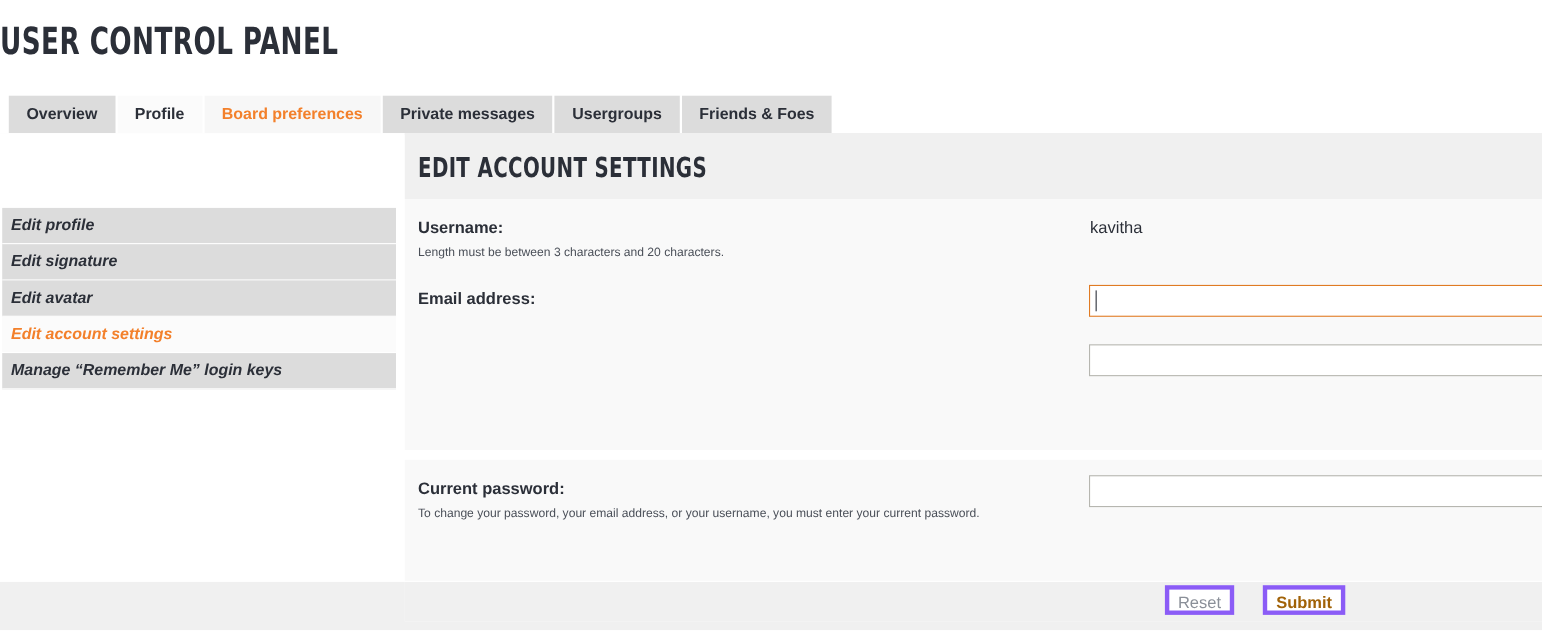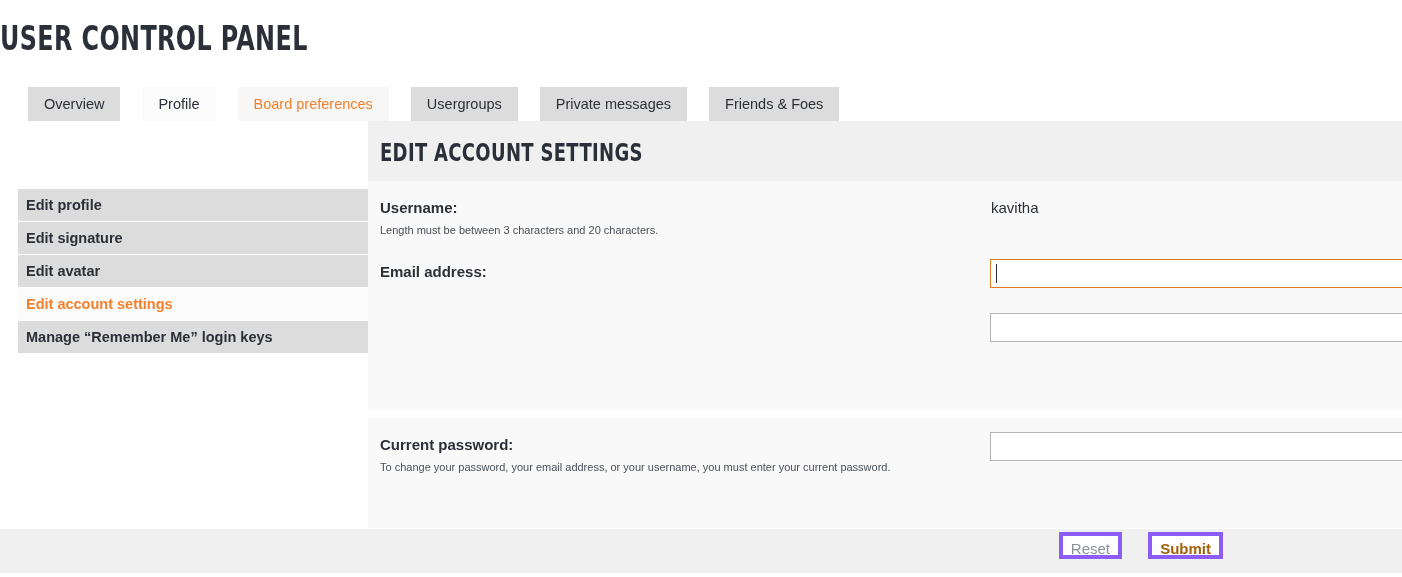--- a/index.html
+++ b/index.html
@@ -40,29 +40,28 @@
     left: 8px;
     top: 87px;
     height: 34px;
     display: flex;
     align-items: stretch;
   }
   .tab {
     background: #dcdcdc;
     color: #2b2f38;
     font-size: 14.5px;
-    font-weight: normal;
+    font-weight: bold;
     padding: 0 16px;
     display: flex;
     align-items: center;
     margin-right: 2px;
     line-height: 1;
     white-space: nowrap;
     cursor: pointer;
-    margin-left: 20px;
   }
   .tab.active-light {
     background: #fbfbfb;
     color: #2b2f38;
   }
   .tab.active-orange {
     background: #f7f7f7;
     color: #f3802b;
   }
 
@@ -105,23 +104,24 @@
     text-transform: uppercase;
     color: #2b2f38;
     transform: scaleX(0.80);
     transform-origin: left center;
     white-space: nowrap;
   }
 
   
   .sidebar {
     position: absolute;
-    left: 18px;
+    left: 2px;
     top: 189px;
     width: 358px;
+    font-style: italic;
   }
   .side-item {
     height: 33px;
     line-height: 33px;
     padding-left: 8px;
     background: #dcdcdc;
     color: #2b2f38;
     font-size: 14.5px;
     font-weight: bold;
     border-bottom: 1px solid #ffffff;
@@ -285,24 +285,24 @@
   <div class="tab">
       <span>Overview</span>
     </div>
   <div class="tab active-light">
       <span>Profile</span>
     </div>
   <div class="tab active-orange">
       <span>Board preferences</span>
     </div>
   <div class="tab">
+      <span>Private messages</span>
+    </div>
+  <div class="tab">
       <span>Usergroups</span>
-    </div>
-  <div class="tab">
-      <span>Private messages</span>
     </div>
   <div class="tab">
       <span>Friends &amp; Foes</span>
     </div>
 </div>
 
 <div class="tab-underline"></div>
 <div class="navbar-strip"></div>
 
 <div class="panel-header">

